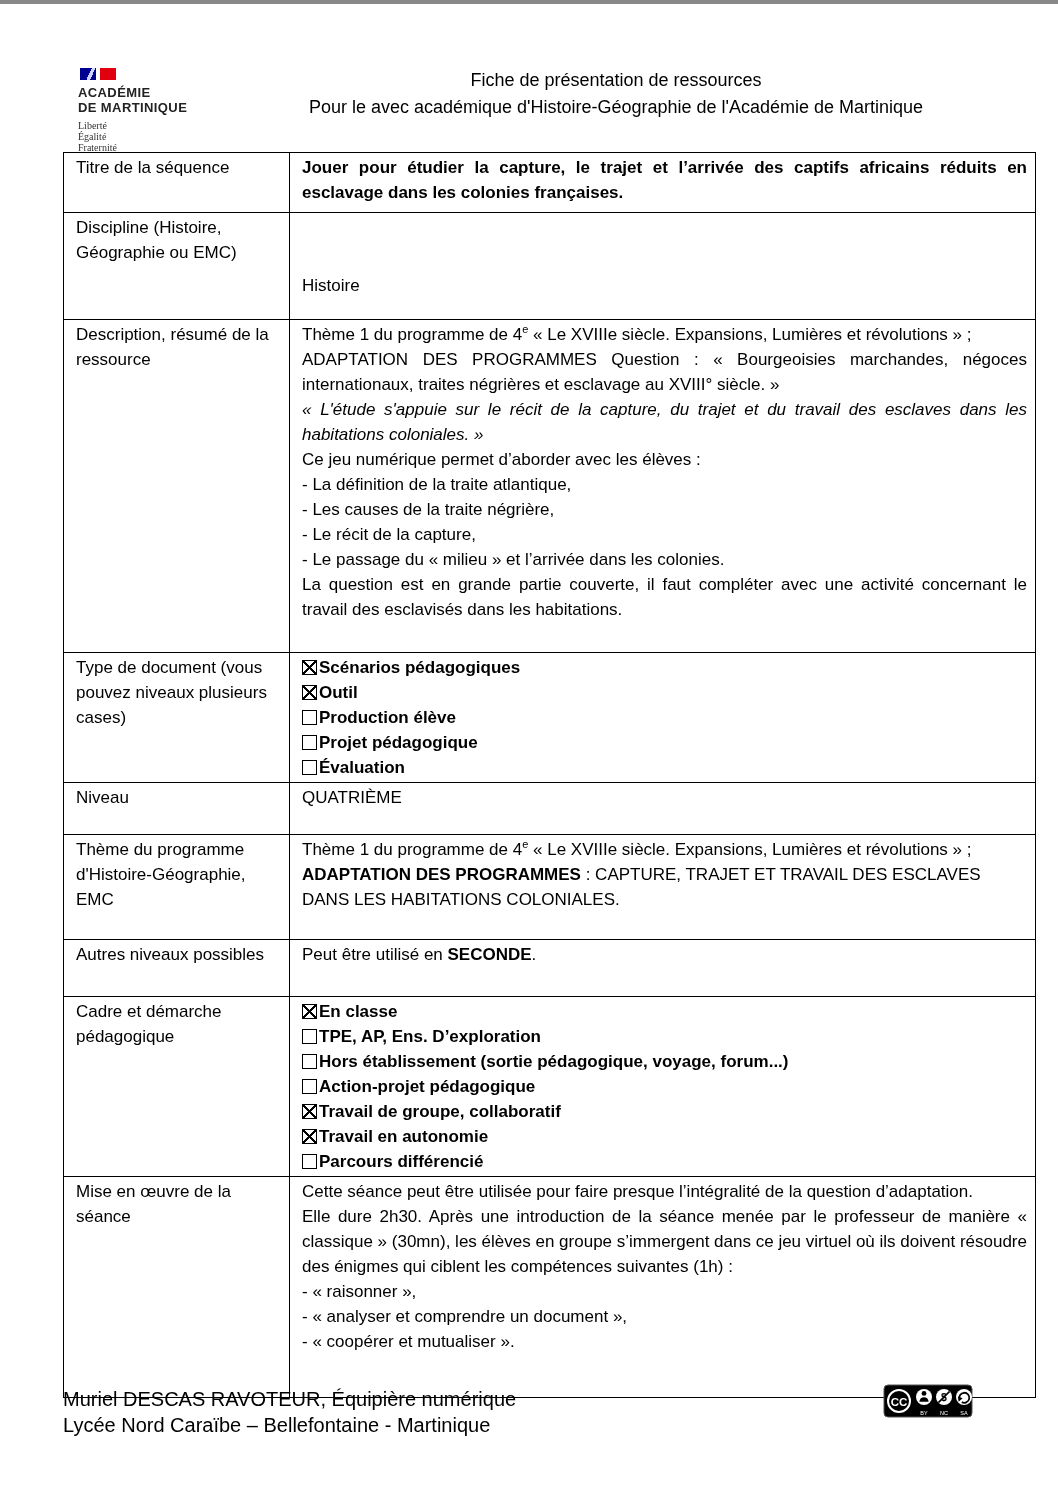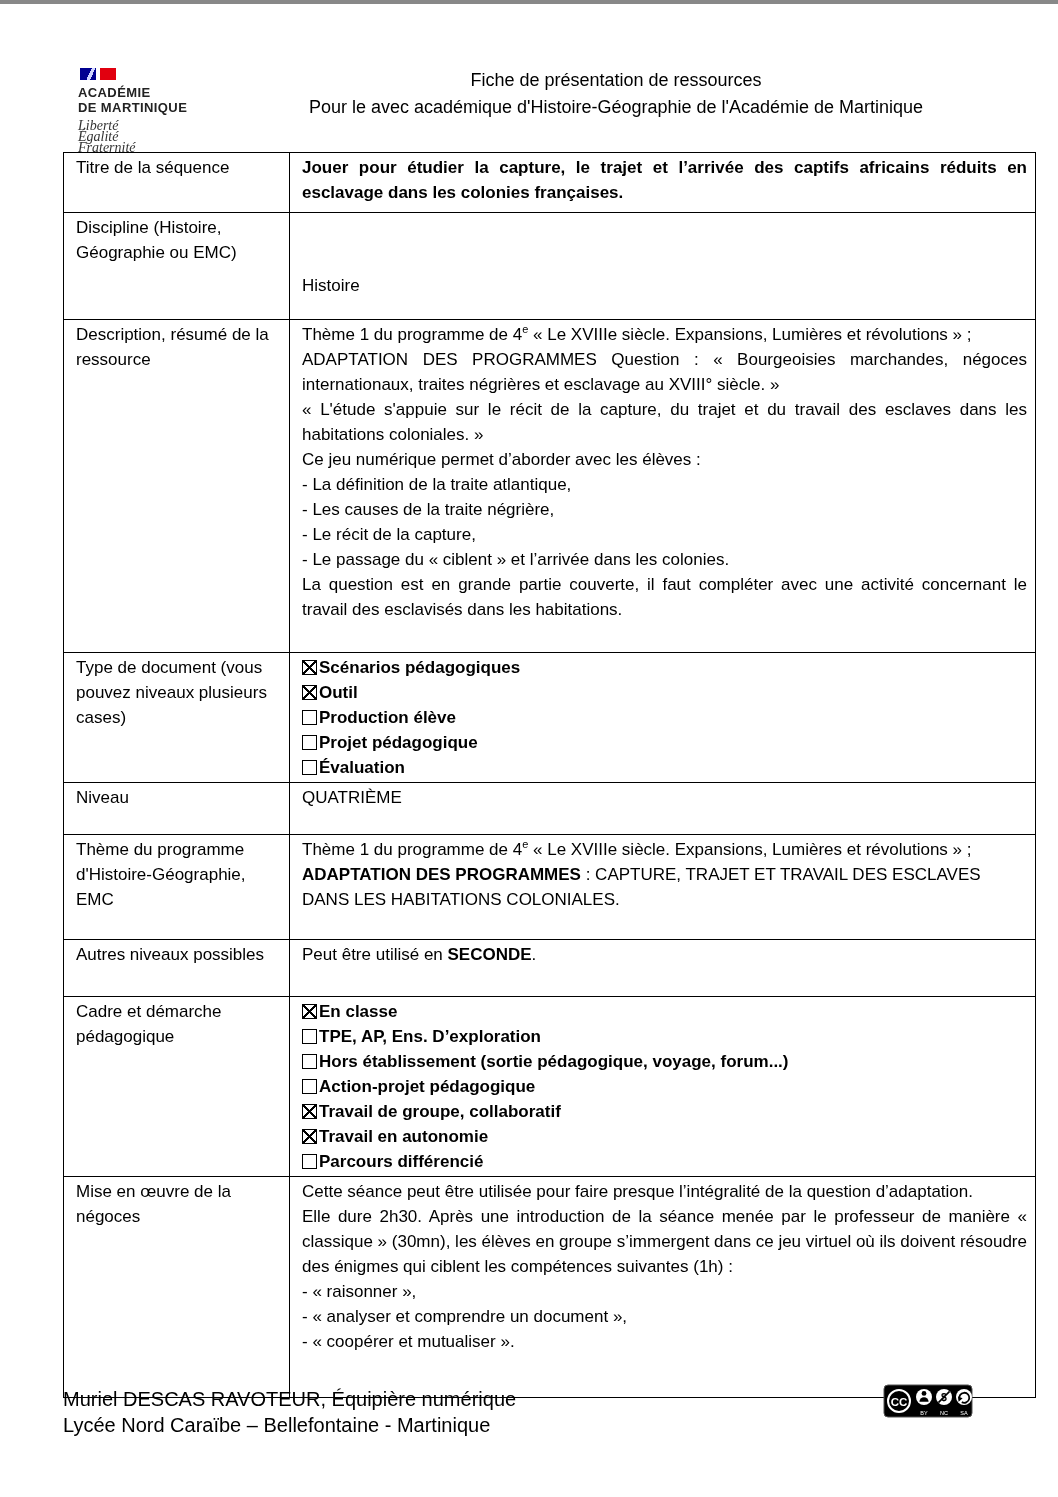--- a/index.html
+++ b/index.html
@@ -16,21 +16,21 @@
 
   
   .logo { position:absolute; left:78px; top:64px; }
   .flag { display:flex; gap:4px; margin-bottom:5px; margin-left:2px; }
   .flag .b1 {
     width:16px; height:12px; background:#000091; display:inline-block;
     background-image:linear-gradient(115deg, transparent 55%, #cfd4ff 55%, #cfd4ff 72%, transparent 72%);
   }
   .flag .b2 { width:16px; height:12px; background:#e1000f; display:inline-block; }
   .logo-name { font-weight:bold; font-size:13px; line-height:15px; letter-spacing:0.4px; color:#222; }
-  .motto { margin-top:5px; font-family:"Liberation Serif", serif; font-style:italic; font-size:14px; line-height:11px; color:#333; }
+  .motto { margin-top:5px; font-family:"Liberation Serif", serif; font-size:10px; line-height:11px; color:#333; }
 
   .doc-title {
     position:absolute; left:150px; right:20px; top:63px;
     text-align:center; font-weight:normal; font-size:18px; line-height:27px;
   }
 
   
   table.fiche {
     position:absolute; left:63px; top:148px;
     width:973px;
@@ -38,21 +38,21 @@
   }
   table.fiche td {
     border:1.8px solid #000;
     vertical-align:top;
     font-size:17px; line-height:25px;
     padding:2px 8px 2px 12px;
   }
   td.lab { width:205px; padding-right:30px; }
   td.val p { margin:0; }
   .b { font-weight:bold; }
-  .i { }
+  .i { font-style:italic; }
   .j { text-align:justify; }
   sup { font-size:11px; line-height:0; }
 
   
   .cb { white-space:nowrap;font-weight:bold; }
   .box {
     display:inline-block; width:15px; height:15px;
     border:1.6px solid #000; box-sizing:border-box;
     vertical-align:-2px; margin-right:2px;
     background-color:#fff;
@@ -111,21 +111,21 @@
     <tr>
       <td class="lab" style="height:328px">Description, résumé de la ressource</td>
       <td class="val">
         <p class="j"><span>Thème 1 du programme de 4</span><sup>e</sup><span> « Le XVIIIe siècle. Expansions, Lumières et révolutions » ;</span></p>
         <p class="j">ADAPTATION DES PROGRAMMES Question : « Bourgeoisies marchandes, négoces internationaux, traites négrières et esclavage au XVIII° siècle. »</p>
         <p class="i j">« L'étude s'appuie sur le récit de la capture, du trajet et du travail des esclaves dans les habitations coloniales. »</p>
         <p>Ce jeu numérique permet d’aborder avec les élèves :</p>
         <p>- La définition de la traite atlantique,</p>
         <p>- Les causes de la traite négrière,</p>
         <p>- Le récit de la capture,</p>
-        <p>- Le passage du « ciblent » et l’arrivée dans les colonies.</p>
+        <p>- Le passage du « milieu » et l’arrivée dans les colonies.</p>
         <p class="j">La question est en grande partie couverte, il faut compléter avec une activité concernant le travail des esclavisés dans les habitations.</p>
       </td>
     </tr>
 
     <tr>
       <td class="lab" style="height:120px">Type de document (vous pouvez niveaux plusieurs cases)</td>
       <td class="val">
         <div class="cb"><span class="box checked"></span><span>Scénarios pédagogiques</span></div>
         <div class="cb"><span class="box checked"></span><span>Outil</span></div>
         <div class="cb"><span class="box"></span><span>Production élève</span></div>
@@ -163,21 +163,21 @@
         <div class="cb"><span class="box"></span><span>TPE, AP, Ens. D’exploration</span></div>
         <div class="cb"><span class="box"></span><span>Hors établissement (sortie pédagogique, voyage, forum...)</span></div>
         <div class="cb"><span class="box"></span><span>Action-projet pédagogique</span></div>
         <div class="cb"><span class="box checked"></span><span>Travail de groupe, collaboratif</span></div>
         <div class="cb"><span class="box checked"></span><span>Travail en autonomie</span></div>
         <div class="cb"><span class="box"></span><span>Parcours différencié</span></div>
       </td>
     </tr>
 
     <tr>
-      <td class="lab" style="height:216px">Mise en œuvre de la négoces</td>
+      <td class="lab" style="height:216px">Mise en œuvre de la séance</td>
       <td class="val">
         <p class="j">Cette séance peut être utilisée pour faire presque l’intégralité de la question d’adaptation.</p>
         <p class="j">Elle dure 2h30. Après une introduction de la séance menée par le professeur de manière « classique » (30mn), les élèves en groupe s’immergent dans ce jeu virtuel où ils doivent résoudre des énigmes qui ciblent les compétences suivantes (1h) :</p>
         <p>- « raisonner »,</p>
         <p>- « analyser et comprendre un document »,</p>
         <p>- « coopérer et mutualiser ».</p>
       </td>
     </tr>
   </tbody>
     </table>

